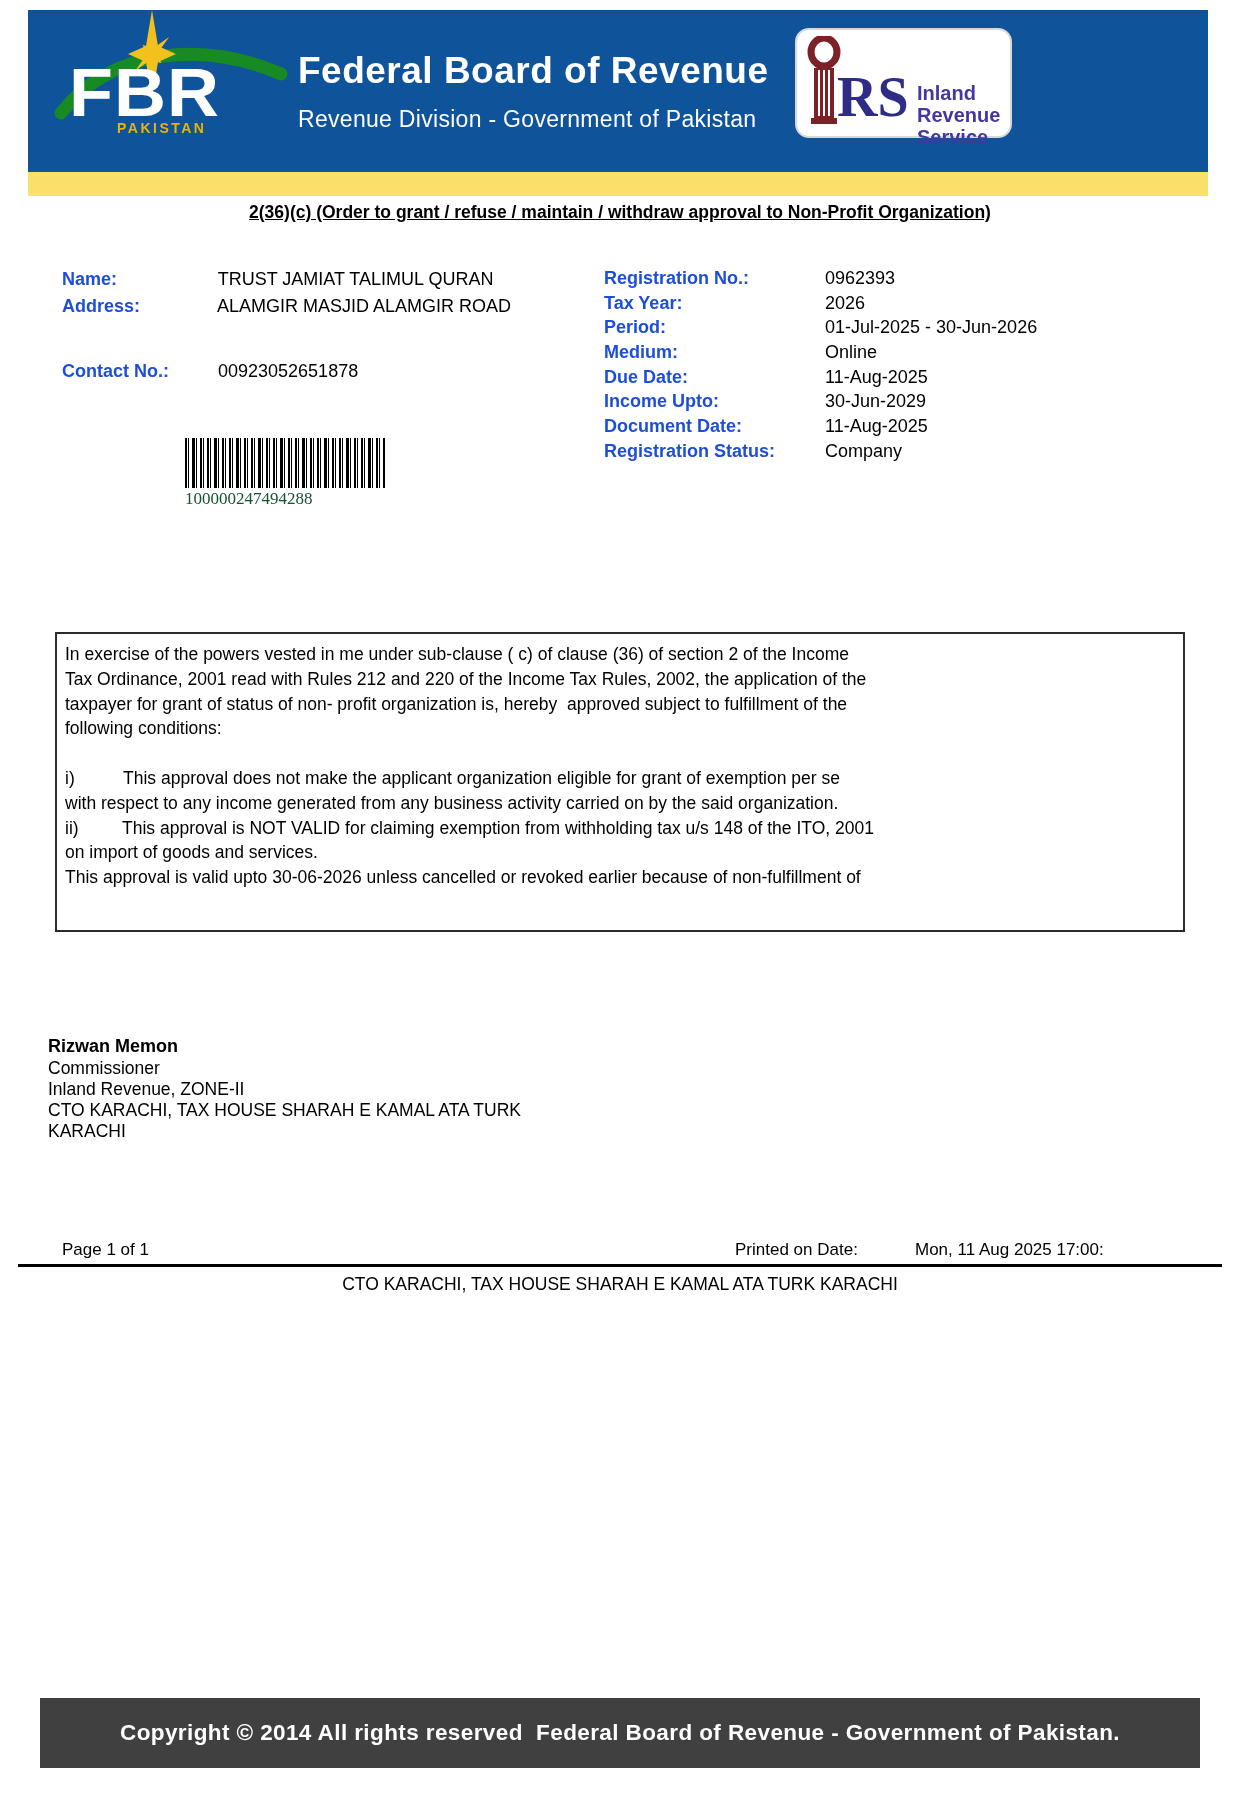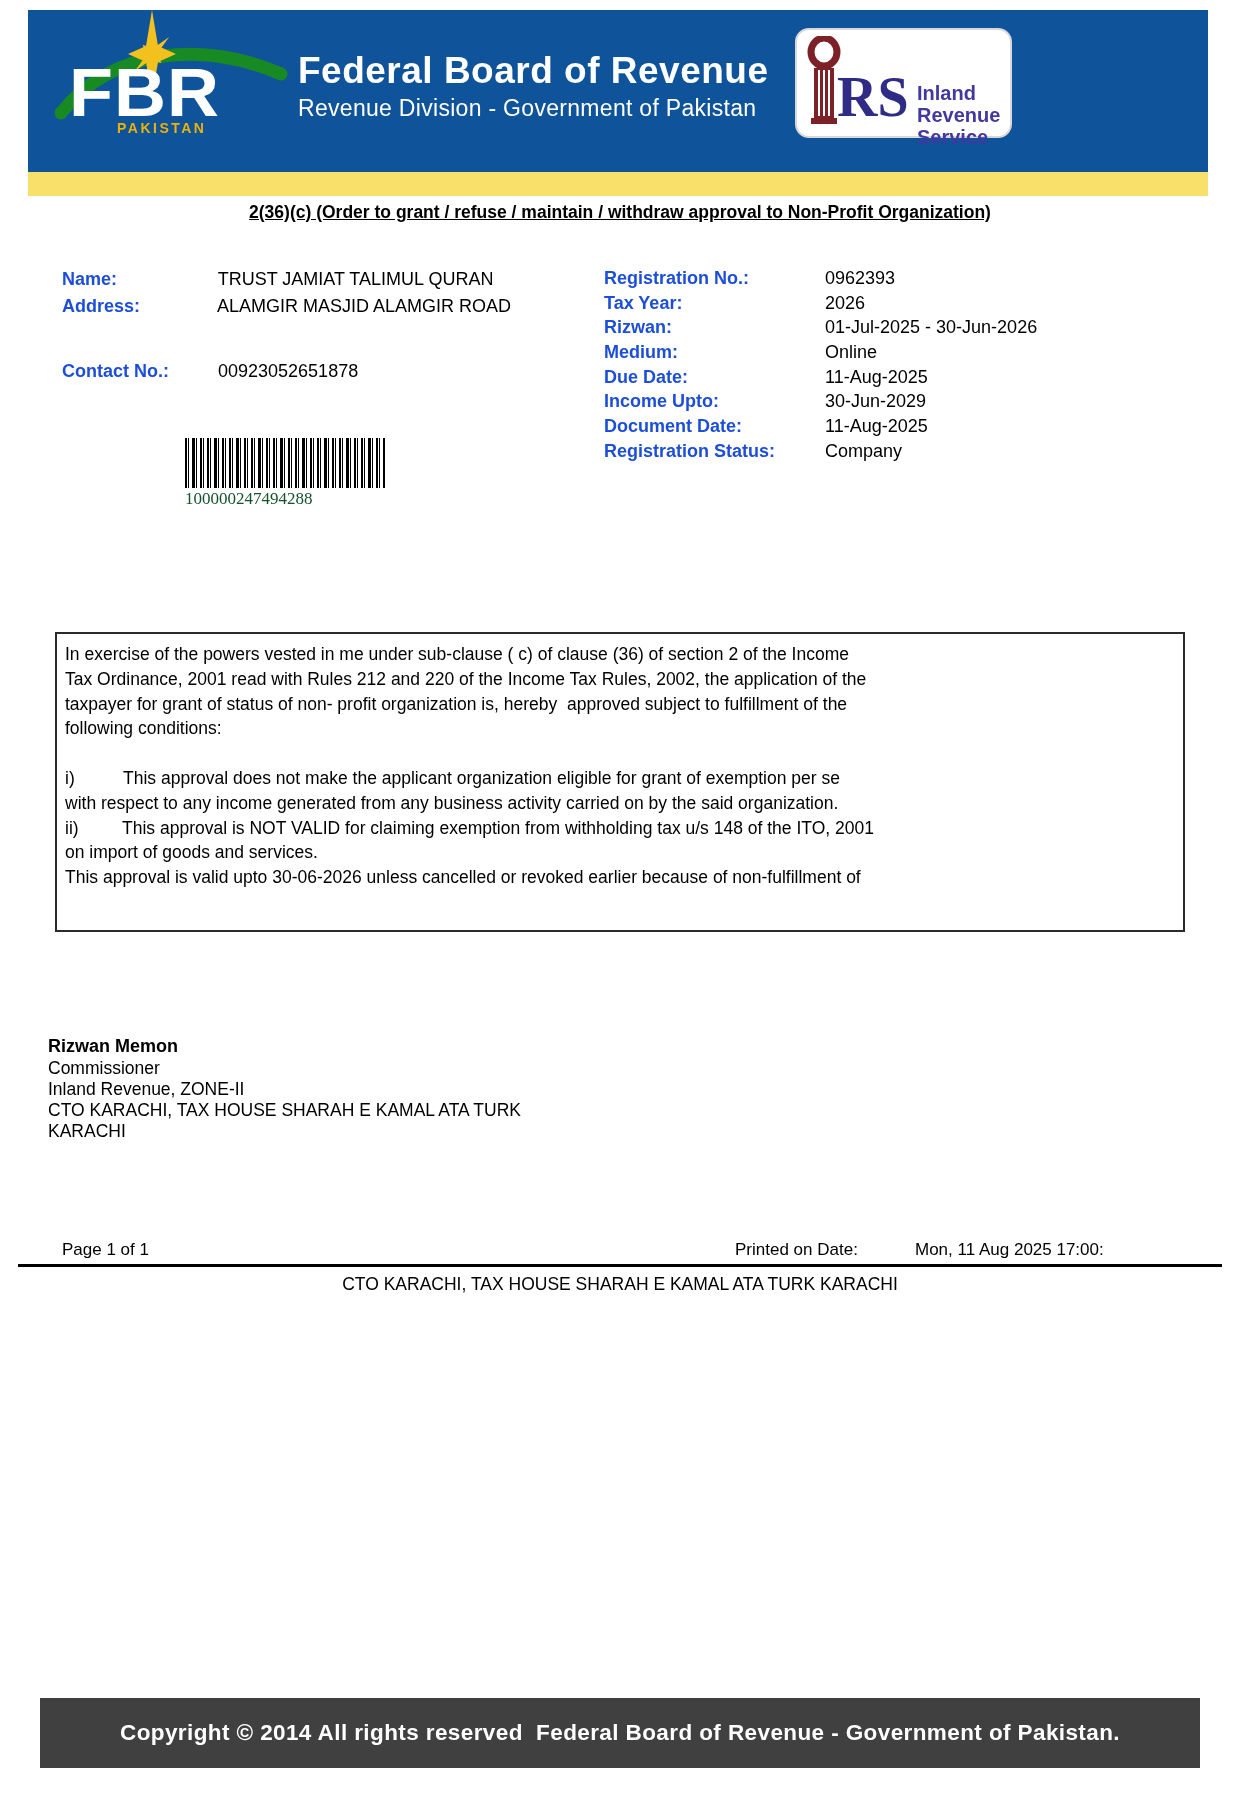--- a/index.html
+++ b/index.html
@@ -23,21 +23,21 @@
   .fbr-text {
     position:absolute; left:16px; top:38px; color:#fff; font-weight:bold;
     font-size:72px; line-height:72px; letter-spacing:1px; transform:scaleY(0.95);
   }
   .fbr-sub {
     position:absolute; left:64px; top:102px; color:#eab308; font-weight:bold;
     font-size:14px; letter-spacing:2.5px;
   }
   .header-titles { position:absolute; left:270px; top:40px; color:#fff; }
   .header-main-title { font-size:37px; font-weight:bold; letter-spacing:0.5px; line-height:42px; }
-  .header-sub-title { font-size:23px; font-weight:normal; margin-top:3px; letter-spacing:0.3px; }
+  .header-sub-title { font-size:23px; font-weight:normal; margin-top:14px; letter-spacing:0.3px; }
   .irs-badge {
     position:absolute; left:767px; top:18px; width:213px; height:106px;
     background:#ffffff; border:2px solid #d8d8d8; border-radius:14px;
   }
   .irs-logo-svg { position:absolute; left:10px; top:6px; }
   .irs-text { position:absolute; left:120px; top:16px; color:#4338A0; font-size:20px; font-weight:bold; line-height:22px;margin-top:36px; }
 
   
   .doc-title {
     position:absolute; left:0; top:202px; width:100%; text-align:center;
@@ -163,21 +163,21 @@
   <div class="right-fields">
     <div class="fld-rowline">
       <span class="fld-label">Registration No.:</span>
       <span class="fld-value">0962393</span>
     </div>
     <div class="fld-rowline">
       <span class="fld-label">Tax Year:</span>
       <span class="fld-value">2026</span>
     </div>
     <div class="fld-rowline">
-      <span class="fld-label">Rizwan:</span>
+      <span class="fld-label">Period:</span>
       <span class="fld-value">01-Jul-2025 - 30-Jun-2026</span>
     </div>
     <div class="fld-rowline">
       <span class="fld-label">Medium:</span>
       <span class="fld-value">Online</span>
     </div>
     <div class="fld-rowline">
       <span class="fld-label">Due Date:</span>
       <span class="fld-value">11-Aug-2025</span>
     </div>

